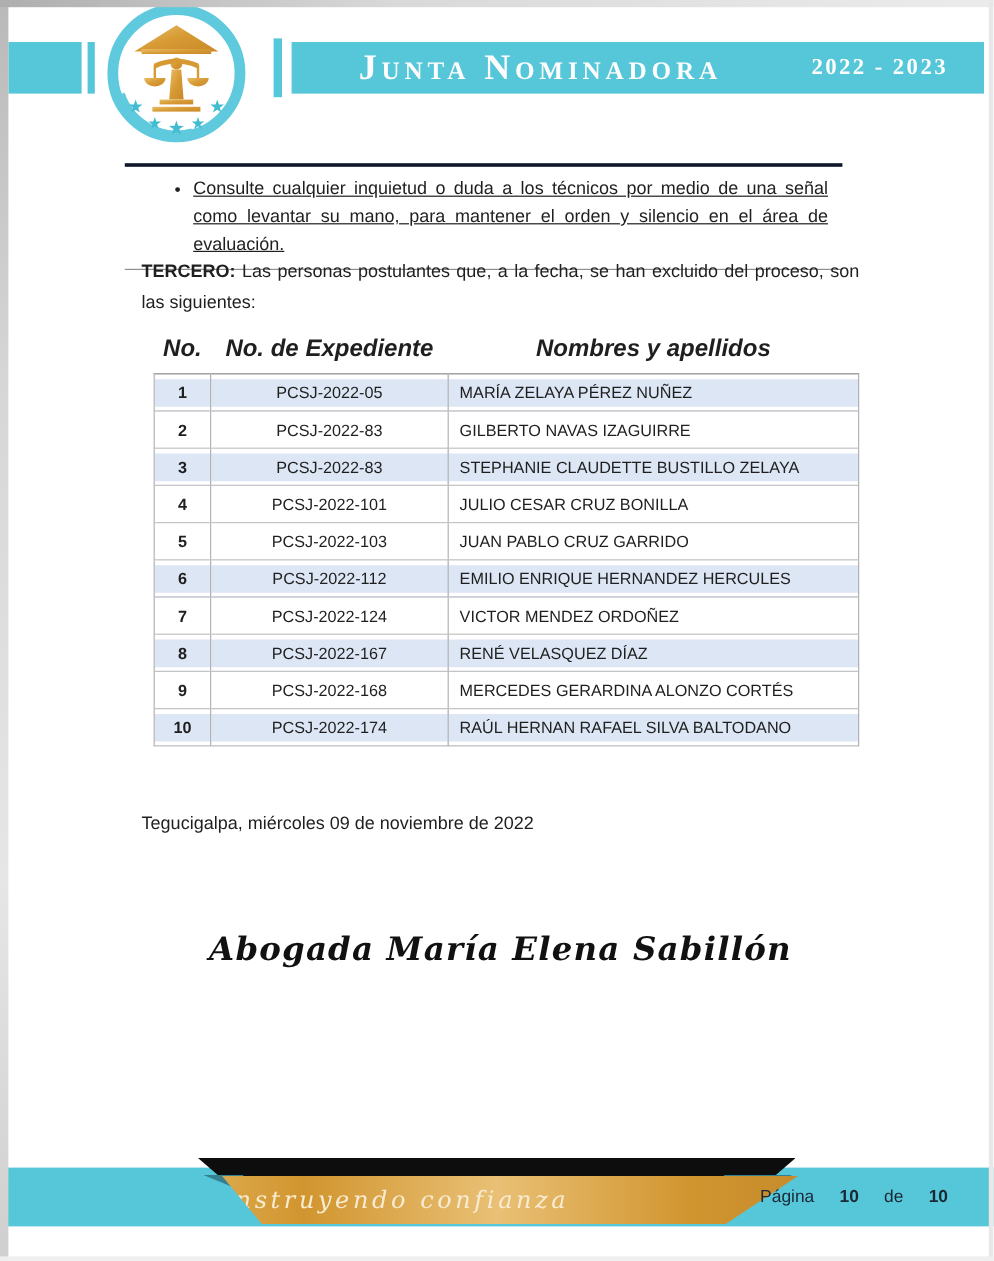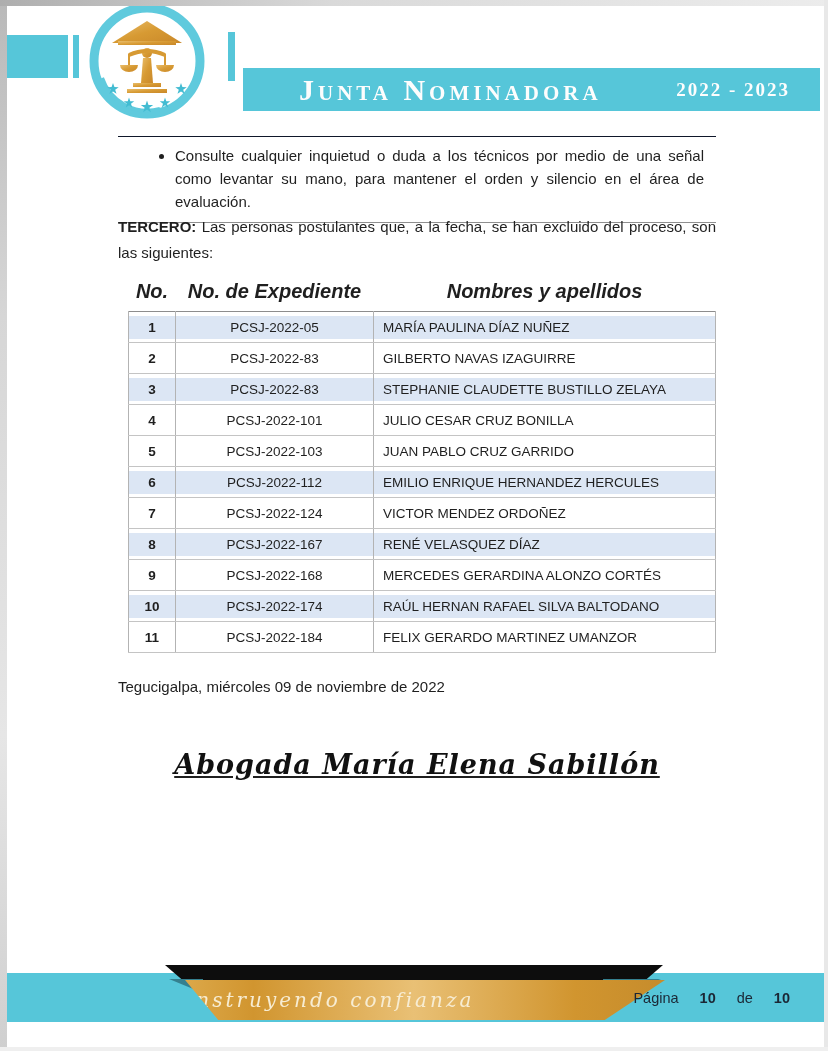--- a/index.html
+++ b/index.html
@@ -11,27 +11,27 @@
   .edge-left  { left:0; top:0; width:7px; height:1051px; background:linear-gradient(180deg,#b9b9b9,#d6d6d6 30%,#e6e6e6 70%,#cfcfcf); }
   .edge-top   { left:0; top:0; width:828px; height:6px; background:linear-gradient(90deg,#aeaeae,#d9d9d9 40%,#ececec); }
   .edge-right { right:0; top:0; width:4px; height:1051px; background:#e8e8e8; }
   .edge-bottom{ left:0; bottom:0; width:828px; height:4px; background:#efefef; }
 
   
   .band { position:absolute; background:#56c6d9; }
   .band-left     { left:7px;  top:35px; width:61px; height:43px; }
   .band-left-bar { left:73px; top:35px; width:6px;  height:43px; }
   .band-mid-bar  { left:228px; top:32px; width:7px; height:49px; }
-  .banner { left:243px; top:35px; width:577px; height:43px; display:flex; align-items:center; justify-content:space-between; padding:0 30px 0 56px;margin-top:33px; }
+  .banner { left:243px; top:35px; width:577px; height:43px; display:flex; align-items:center; justify-content:space-between; padding:0 30px 0 56px; }
   .banner-title { font-family:"Liberation Serif", serif; font-variant:small-caps; font-weight:700; letter-spacing:4px; font-size:30px; color:#fdfdfd; line-height:1; }
   .banner-years { font-family:"Liberation Serif", serif; font-weight:700; font-size:19px; color:#fdfdfd; letter-spacing:2px; line-height:1; }
   .logo-wrap { position:absolute; left:85px; top:3px; width:124px; height:122px; z-index:5; background:#fff; border-radius:50%; }
 
   
-  .notice { position:absolute; left:118px; top:136px; width:598px; border-top:1px solid #0f172a; border-bottom:1px solid #8f8f8f; padding:7px 0 9px 0; }
+  .notice { position:absolute; left:104px; top:136px; width:598px; border-top:3px solid #0f172a; border-bottom:1px solid #8f8f8f; padding:7px 0 9px 0;text-decoration:underline; }
   .notice ul { list-style:disc; padding-left:57px; }
   .notice li { font-size:15px; line-height:23px; text-align:justify; padding-right:12px; }
 
   .tercero { position:absolute; left:118px; top:214px; width:598px; font-size:15px; line-height:26px; text-align:justify; }
   .tercero b { font-weight:700; }
 
   
   .extable { position:absolute; left:128px; top:276px; width:587px; border-collapse:collapse; table-layout:fixed; }
   .extable col.c1 { width:47px; }
   .extable col.c2 { width:198px; }
@@ -39,21 +39,21 @@
   .extable th { font-style:italic; font-weight:700; font-size:20px; text-align:center; padding:4px 2px 8px 2px; border:none; }
   .extable td { font-size:13.5px; height:31px; border-left:1px solid #b3b3b3; border-right:1px solid #b3b3b3; border-bottom:1px solid #c4c4c4; padding:2px 4px; vertical-align:middle; }
   .extable tbody tr:first-child td { border-top:1.5px solid #8d8d8d; }
   .extable td.no  { font-weight:700; text-align:center; }
   .extable td.exp { text-align:center; }
   .extable td.nom { text-align:left; padding-left:9px; }
   .extable tr.shaded td { background:#dce6f4; box-shadow:inset 0 4px 0 0 #ffffff, inset 0 -3px 0 0 #ffffff; }
 
   .dateline { position:absolute; left:118px; top:678px; font-size:15px; }
 
-  .signature { position:absolute; left:118px; top:749px; width:598px; text-align:center;text-decoration:underline; }
+  .signature { position:absolute; left:118px; top:776px; width:598px; text-align:center; }
   .sig-name { font-family:"DejaVu Serif", serif; font-style:italic; font-weight:700; font-size:27px; letter-spacing:1px; color:#111; }
   .sig-role { margin-top:14px; font-size:15px; color:#222; }
 
   
   .footer-band { position:absolute; left:0; top:973px; width:828px; height:49px; background:#56c6d9; }
   .ribbon { position:absolute; left:163px; top:965px; width:502px; height:58px; z-index:10; }
   .ribbon-black { position:absolute; left:2px; top:0; width:498px; height:15px; background:#0d0d0d; clip-path:polygon(0 0,100% 0,96.5% 100%,3.5% 100%); }
   .fold { position:absolute; background:#35808f; }
   .fold-left  { left:6px;  top:14px; width:34px; height:14px; clip-path:polygon(0 0,100% 0,100% 100%); }
   .fold-right { left:440px; top:14px; width:58px; height:20px; clip-path:polygon(0 0,100% 0,2% 100%); }
@@ -143,21 +143,21 @@
     <tr>
       <th>No.</th>
       <th>No. de Expediente</th>
       <th>Nombres y apellidos</th>
     </tr>
   </thead>
   <tbody>
     <tr class="shaded">
         <td class="no">1</td>
         <td class="exp">PCSJ-2022-05</td>
-        <td class="nom">MARÍA PAULINA DÍAZ NUÑEZ</td>
+        <td class="nom">MARÍA ZELAYA PÉREZ NUÑEZ</td>
       </tr>
     <tr>
         <td class="no">2</td>
         <td class="exp">PCSJ-2022-83</td>
         <td class="nom">GILBERTO NAVAS IZAGUIRRE</td>
       </tr>
     <tr class="shaded">
         <td class="no">3</td>
         <td class="exp">PCSJ-2022-83</td>
         <td class="nom">STEPHANIE CLAUDETTE BUSTILLO ZELAYA</td>
@@ -189,25 +189,20 @@
       </tr>
     <tr>
         <td class="no">9</td>
         <td class="exp">PCSJ-2022-168</td>
         <td class="nom">MERCEDES GERARDINA ALONZO CORTÉS</td>
       </tr>
     <tr class="shaded">
         <td class="no">10</td>
         <td class="exp">PCSJ-2022-174</td>
         <td class="nom">RAÚL HERNAN RAFAEL SILVA BALTODANO</td>
-      </tr>
-    <tr>
-        <td class="no">11</td>
-        <td class="exp">PCSJ-2022-184</td>
-        <td class="nom">FELIX GERARDO MARTINEZ UMANZOR</td>
       </tr>
   </tbody>
 </table>
 
 <p class="dateline">Tegucigalpa, miércoles 09 de noviembre de 2022</p>
 
 <div class="signature">
   <div class="sig-name">Abogada María Elena Sabillón</div>
 </div>
 

